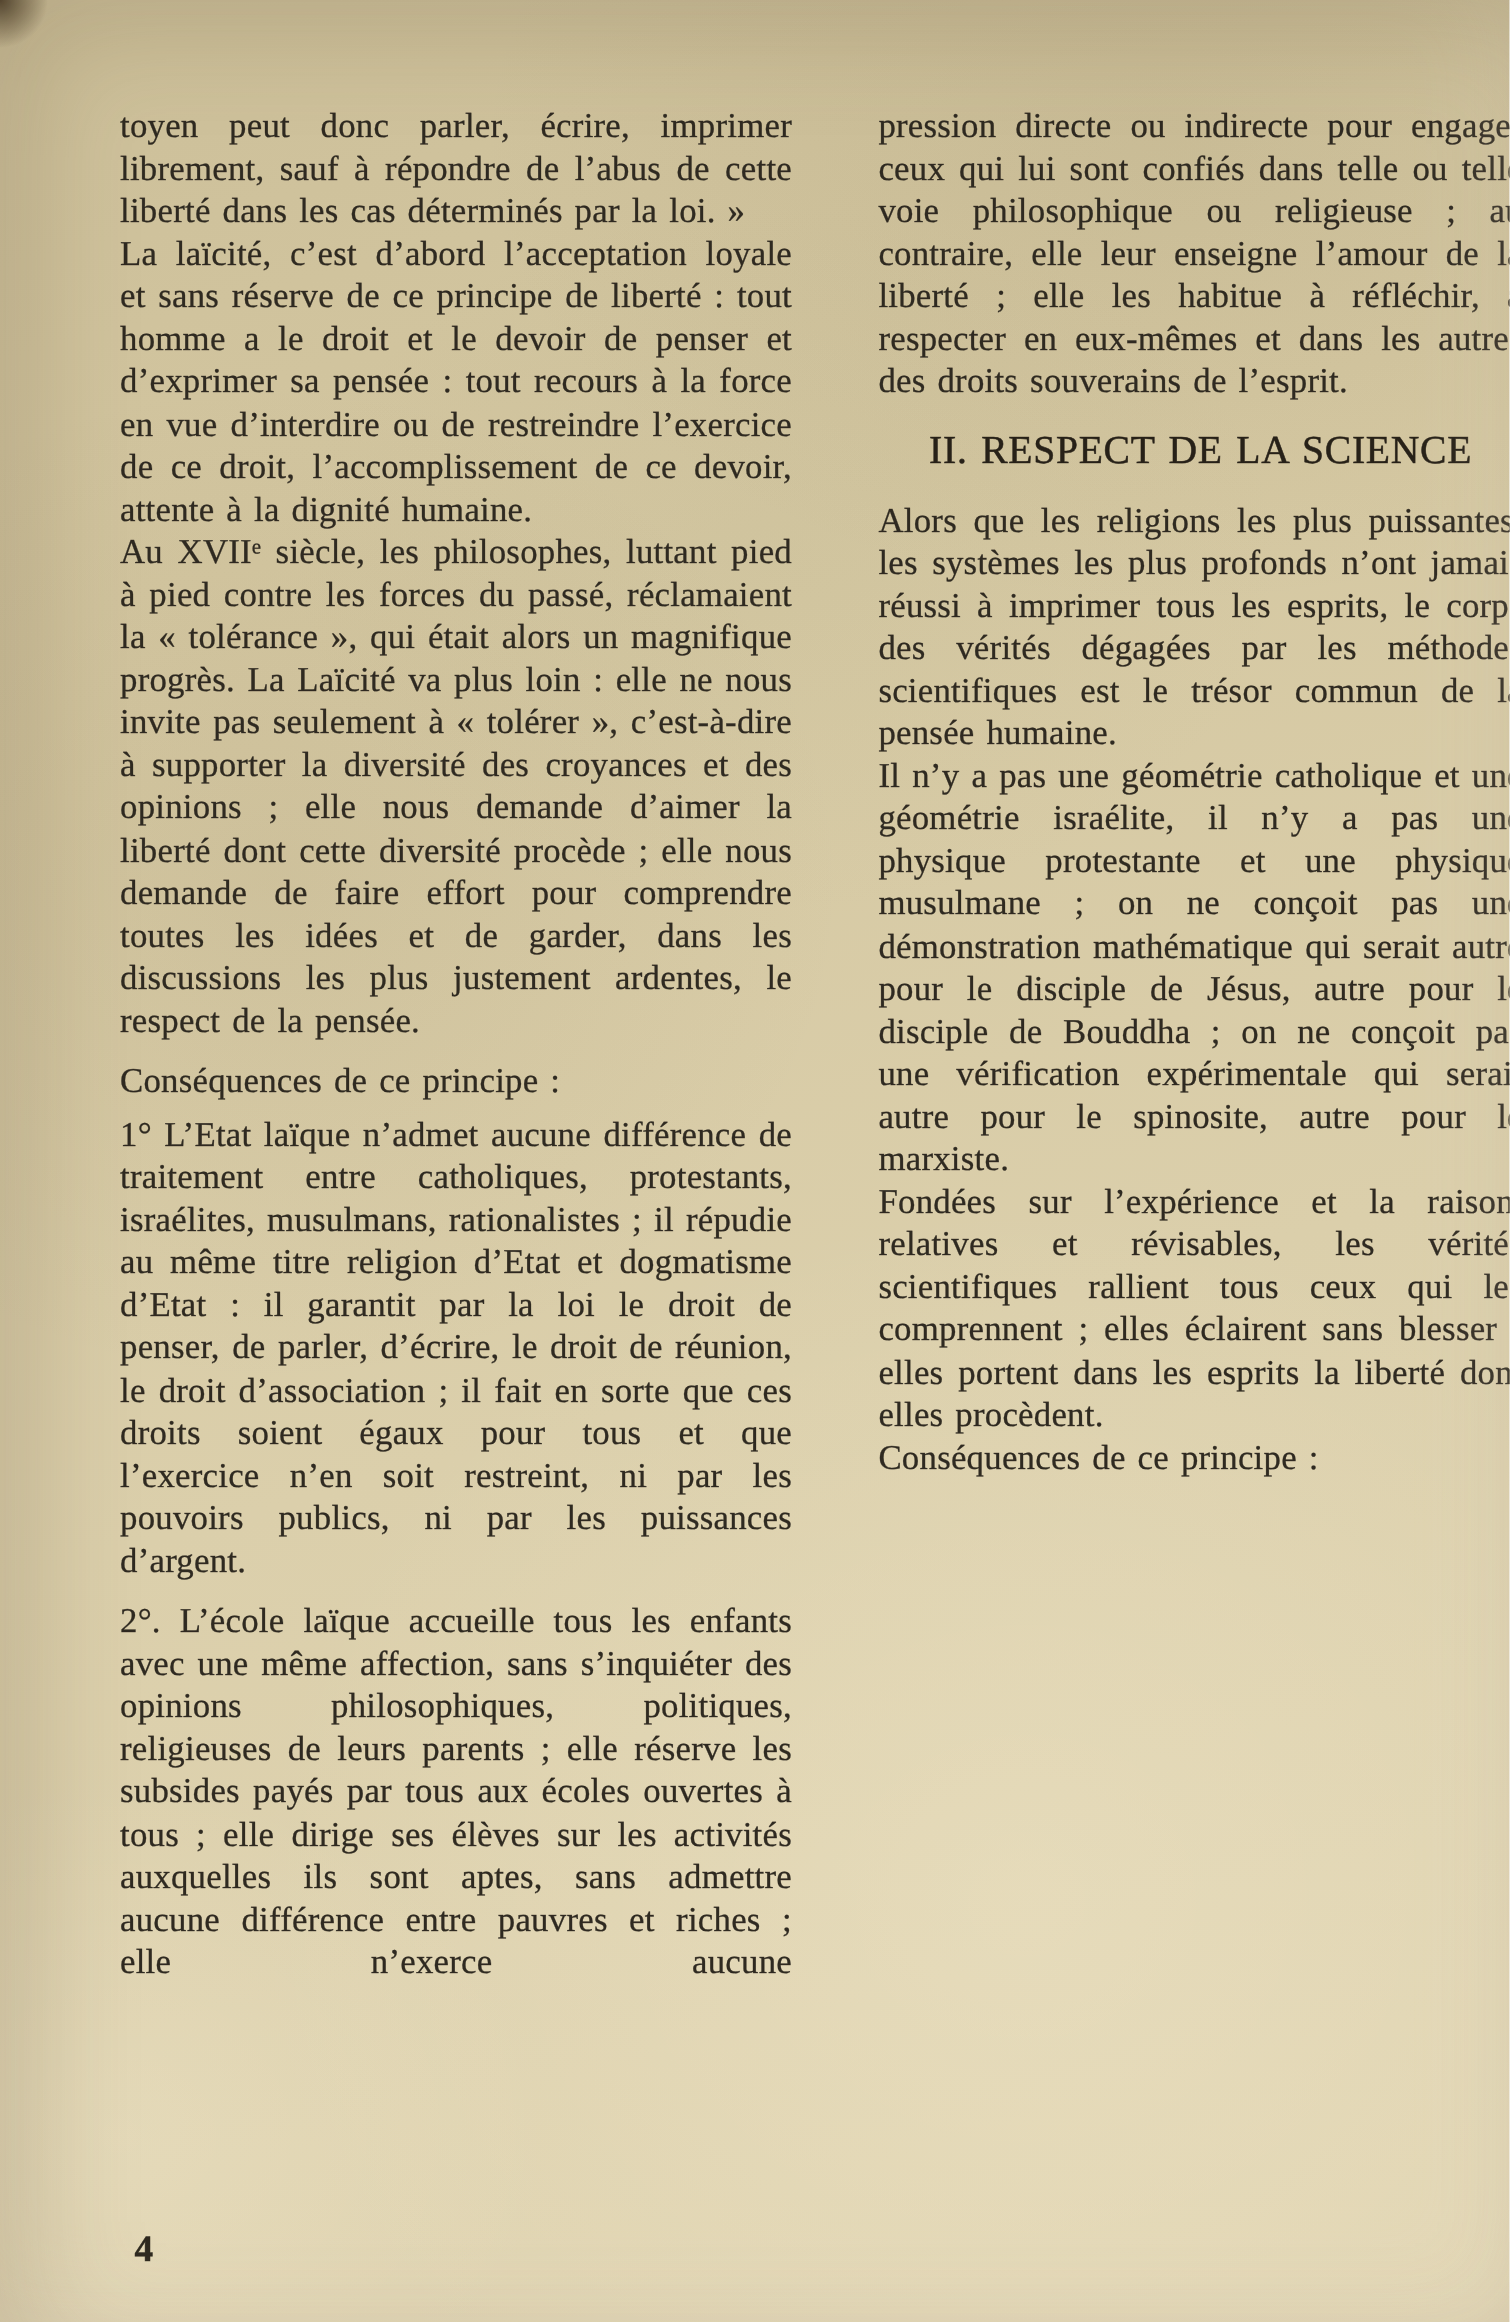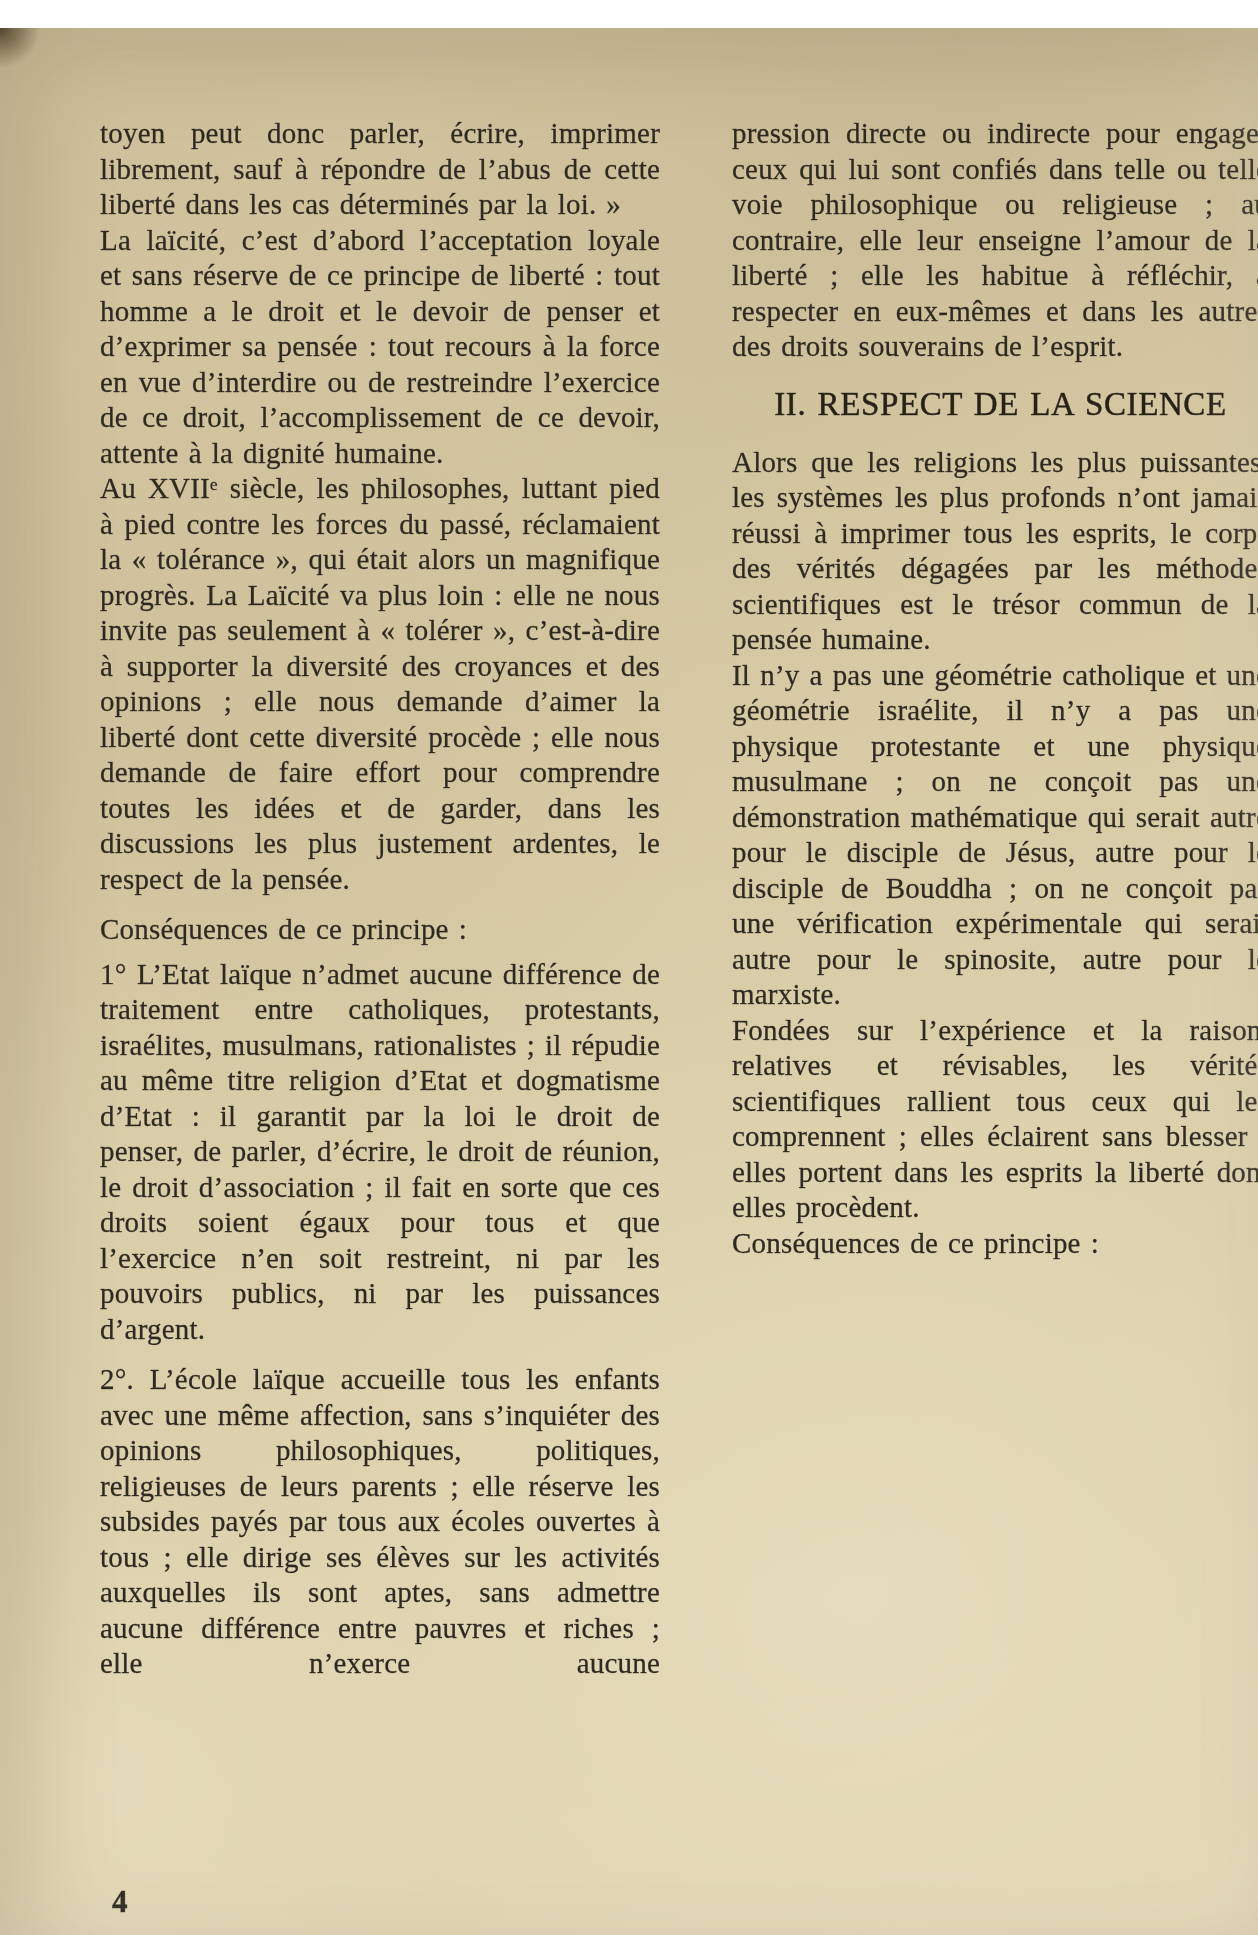--- a/index.html
+++ b/index.html
@@ -11,21 +11,20 @@
   .page {
     position: absolute; inset: 0;
     background:
       radial-gradient(circle at 0px 0px, rgba(56,42,22,0.9) 0px, rgba(56,42,22,0) 40px),
       radial-gradient(900px 600px at 78% 6%, rgba(128,112,74,0.10), rgba(0,0,0,0) 65%),
       radial-gradient(800px 700px at 18% 38%, rgba(122,106,70,0.09), rgba(0,0,0,0) 60%),
       radial-gradient(700px 500px at 52% 24%, rgba(150,150,115,0.07), rgba(0,0,0,0) 60%),
       radial-gradient(1000px 900px at 68% 82%, rgba(255,248,224,0.22), rgba(0,0,0,0) 65%),
       radial-gradient(600px 500px at 8% 92%, rgba(255,248,226,0.18), rgba(0,0,0,0) 60%),
       linear-gradient(165deg, #ccbf99 0%, #d5c8a2 30%, #dbcfab 58%, #e2d6b4 100%);
-    margin-top: 28px;
   }
   .page::after {
     content: '';
     position: absolute; inset: 0;
     box-shadow:
       inset 30px 25px 90px rgba(90,70,40,0.20),
       inset -18px -22px 80px rgba(255,250,235,0.14);
     pointer-events: none;
   }
   .col {

